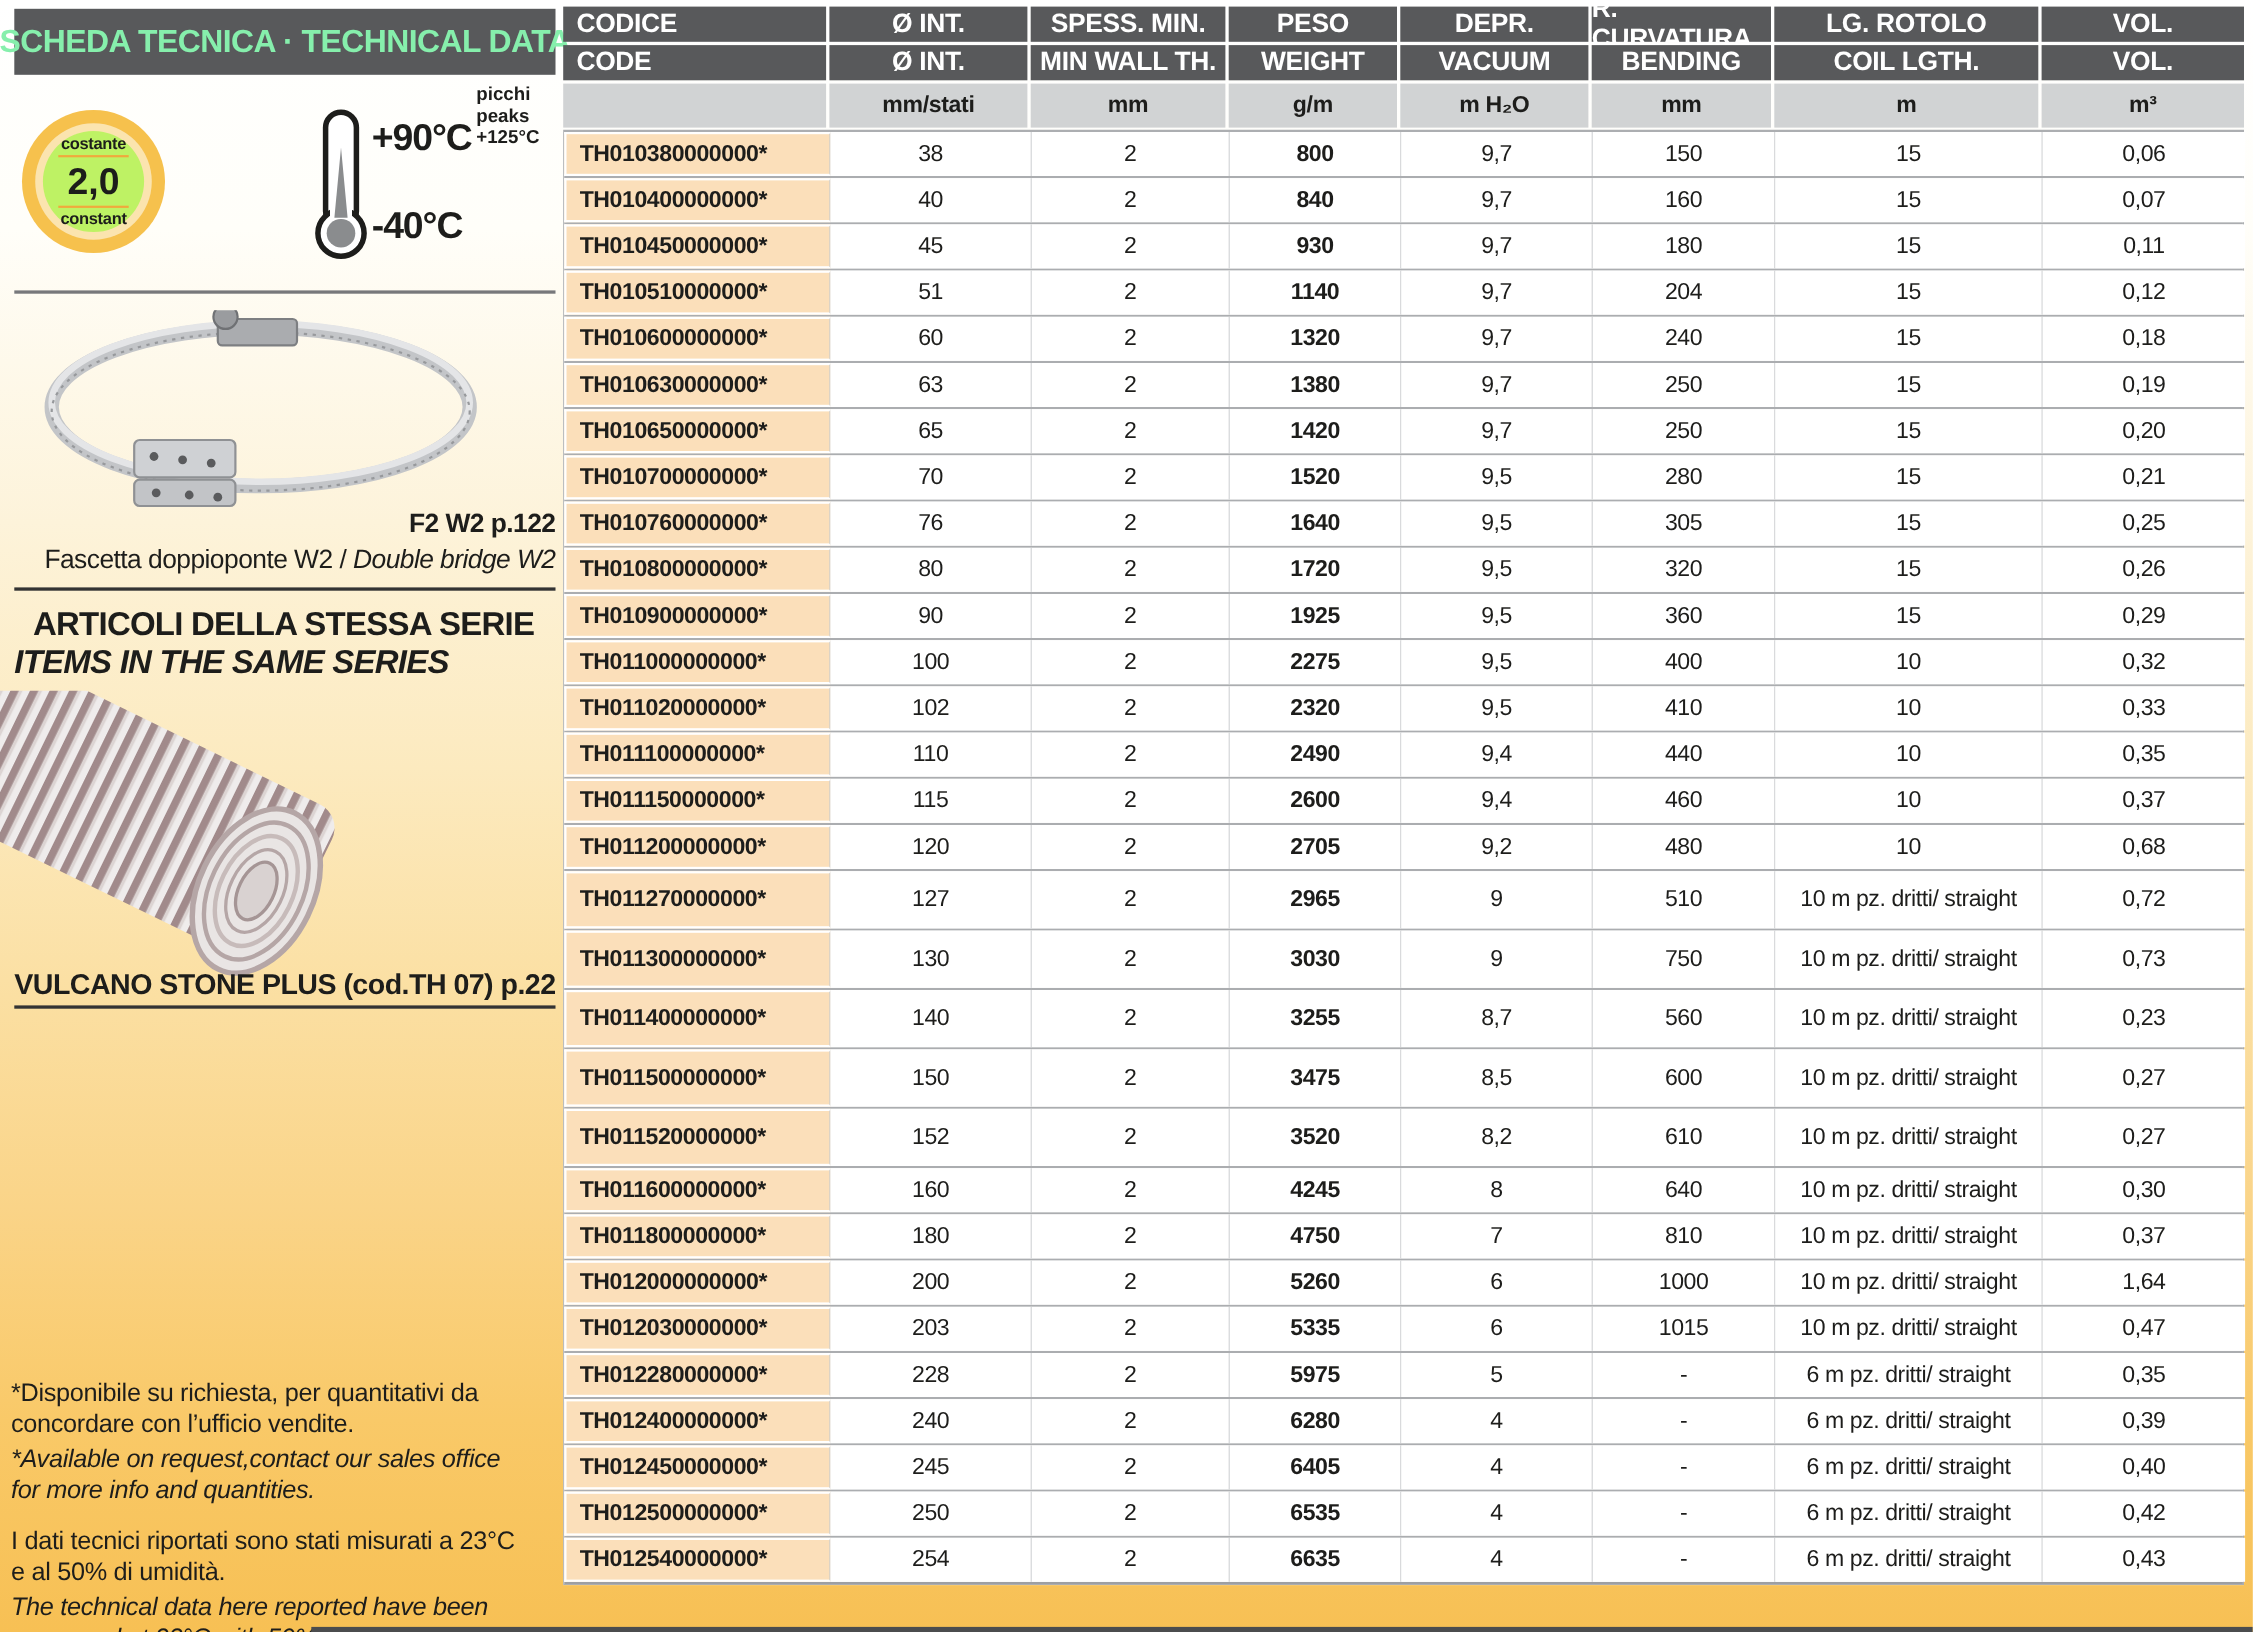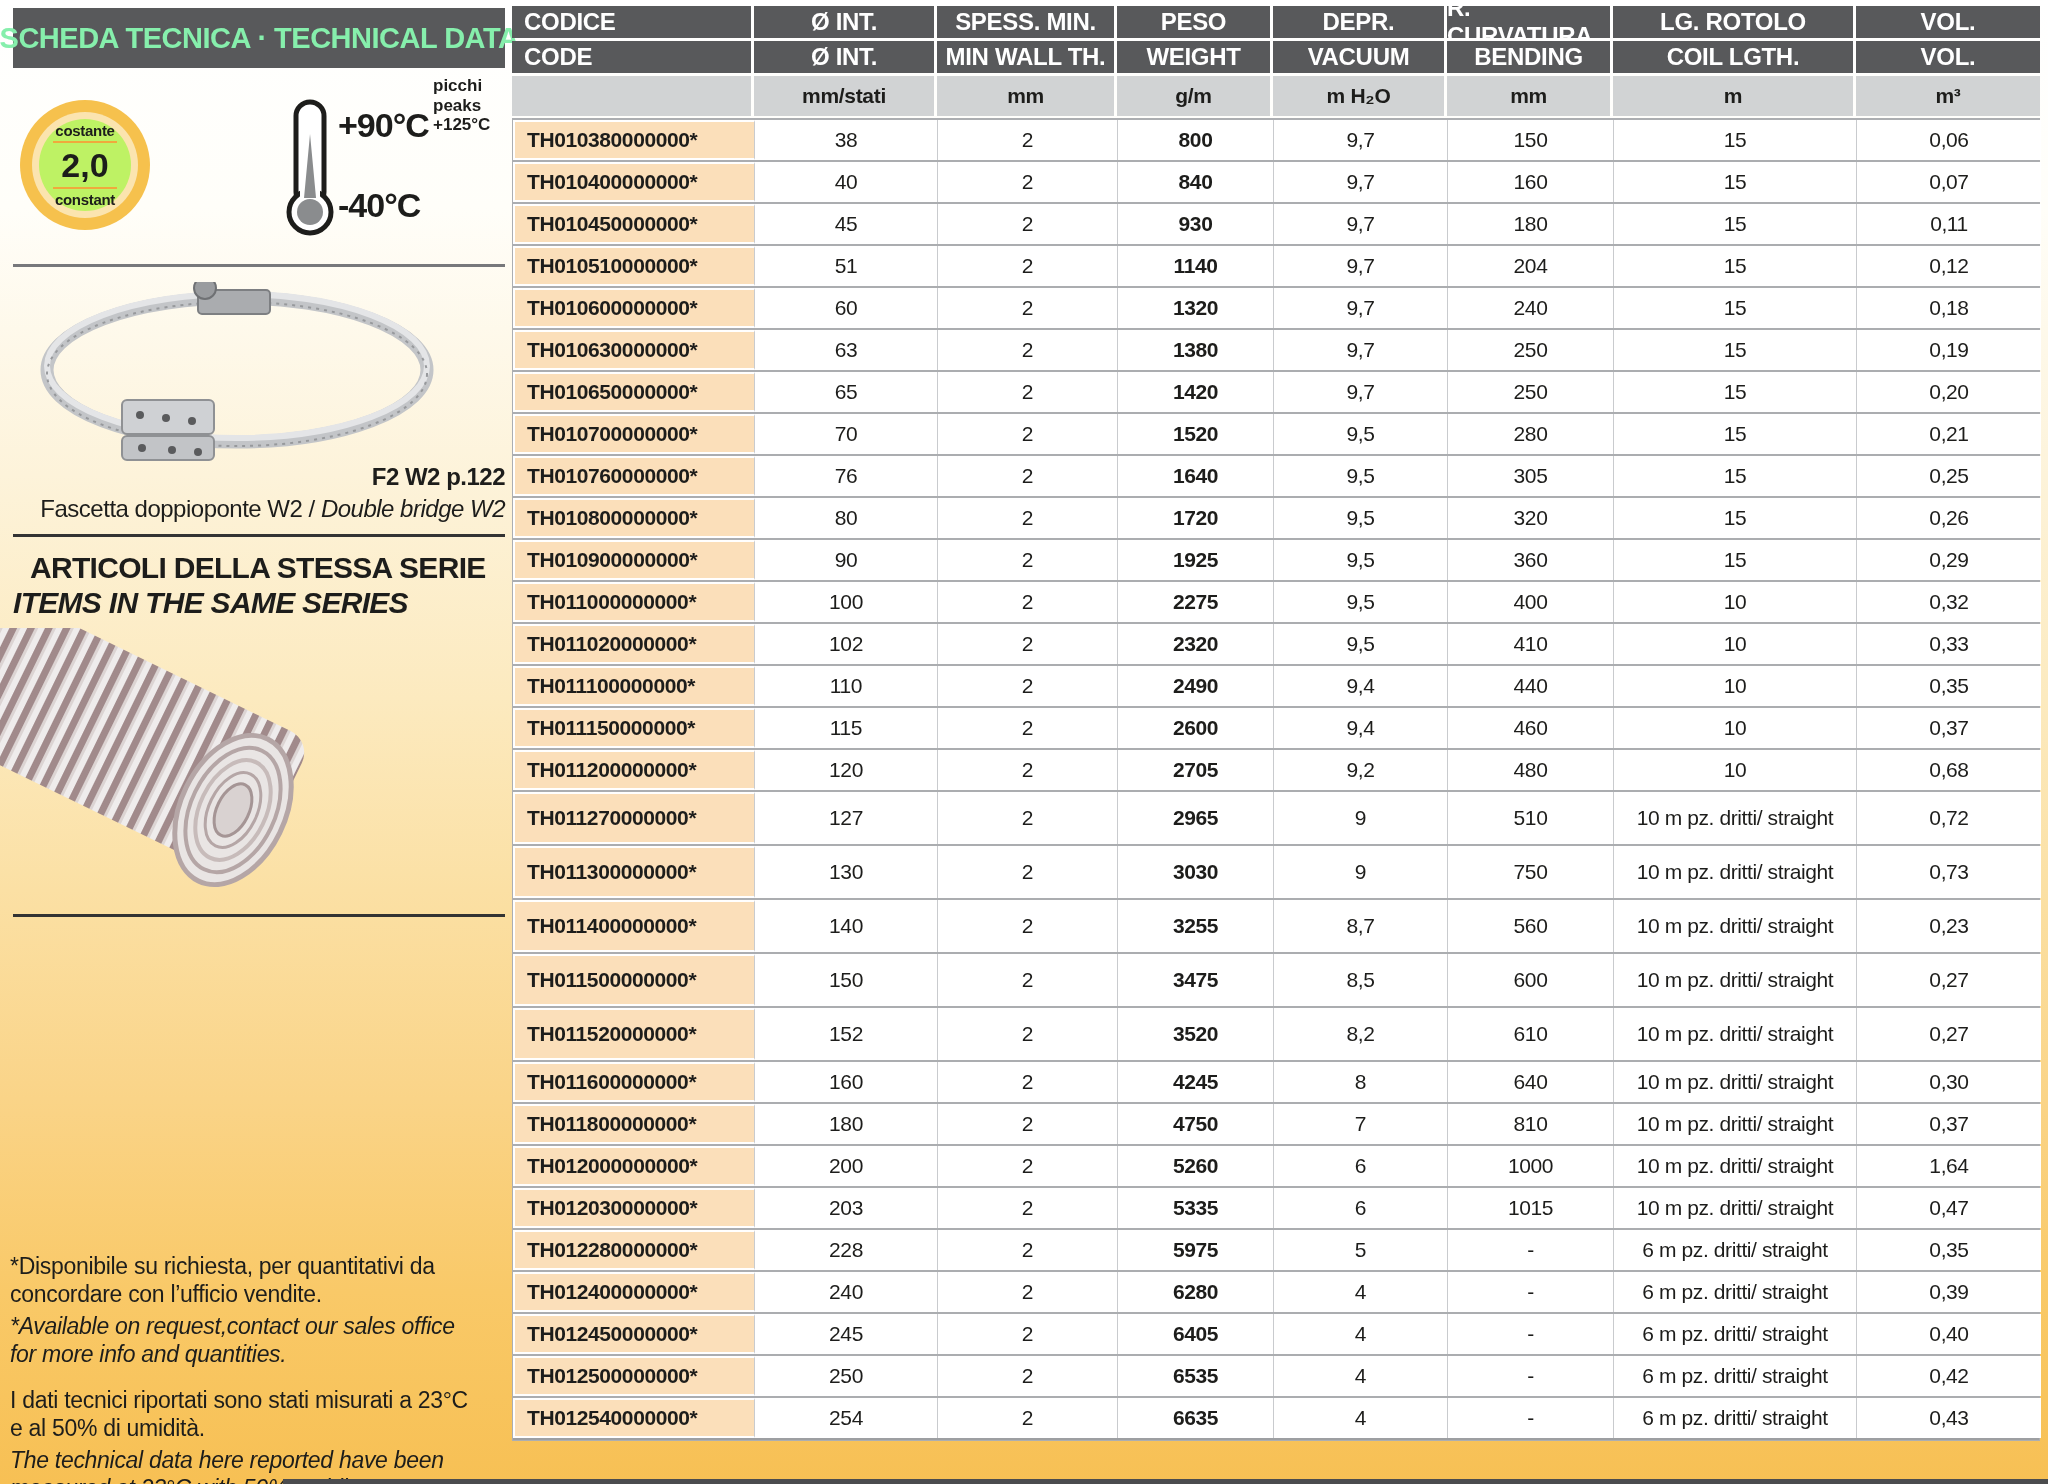--- a/index.html
+++ b/index.html
@@ -136,20 +136,21 @@
     </g>
     <g transform="translate(233 182) rotate(26)">
       <ellipse cx="0" cy="0" rx="52" ry="79" fill="#e9e5e4" stroke="#b5a6a6" stroke-width="5"></ellipse>
       <ellipse cx="0" cy="0" rx="42" ry="66" fill="none" stroke="#b5a6a6" stroke-width="4"></ellipse>
       <ellipse cx="0" cy="0" rx="33" ry="53" fill="none" stroke="#c7bbba" stroke-width="4"></ellipse>
       <ellipse cx="0" cy="0" rx="24" ry="40" fill="none" stroke="#b5a6a6" stroke-width="3"></ellipse>
       <ellipse cx="0" cy="0" rx="16" ry="28" fill="#d9d2d1" stroke="#a59595" stroke-width="3"></ellipse>
     </g>
   </svg>
 
+  <div class="series-product">VULCANO STONE PLUS (cod.TH 07) p.22</div>
   <div class="rule dark" style="top:914px"></div>
 
   <div class="notes">
     <p class="it2">*Disponibile su richiesta, per quantitativi da
  concordare con l’ufficio vendite.</p>
     <p class="en first">*Available on request,contact our sales office
  for more info and quantities.</p>
     <p class="it2">I dati tecnici riportati sono stati misurati a 23°C
 e al 50% di umidità.</p>
     <p class="en">The technical data here reported have been

